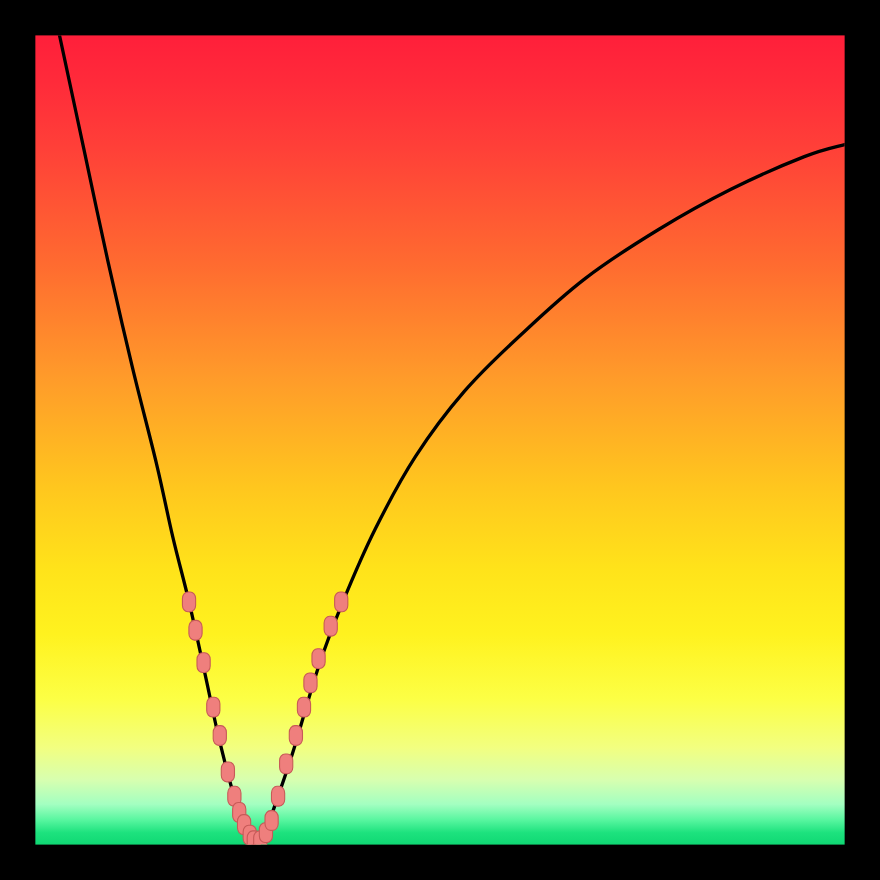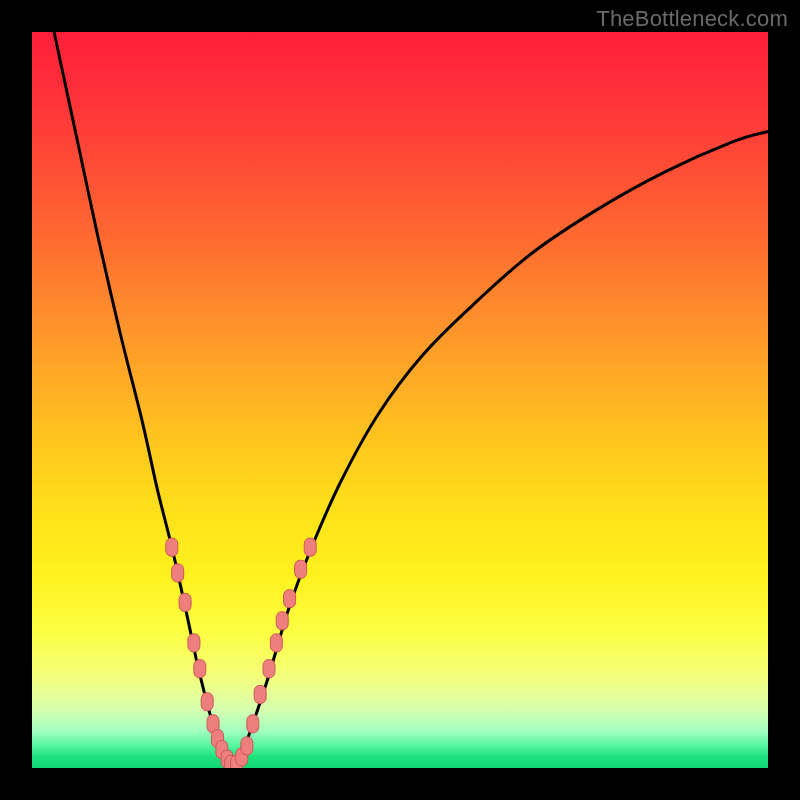--- a/index.html
+++ b/index.html
@@ -93,14 +93,13 @@
           <rect x="222.16" y="653.40" width="12" height="18" rx="5" ry="6" fill="#ef7f7d" stroke="#c75a58" stroke-width="1"></rect>
           <rect x="230.99" y="627.64" width="12" height="18" rx="5" ry="6" fill="#ef7f7d" stroke="#c75a58" stroke-width="1"></rect>
           <rect x="238.35" y="601.88" width="12" height="18" rx="5" ry="6" fill="#ef7f7d" stroke="#c75a58" stroke-width="1"></rect>
           <rect x="244.24" y="579.80" width="12" height="18" rx="5" ry="6" fill="#ef7f7d" stroke="#c75a58" stroke-width="1"></rect>
           <rect x="251.60" y="557.72" width="12" height="18" rx="5" ry="6" fill="#ef7f7d" stroke="#c75a58" stroke-width="1"></rect>
           <rect x="262.64" y="528.28" width="12" height="18" rx="5" ry="6" fill="#ef7f7d" stroke="#c75a58" stroke-width="1"></rect>
           <rect x="272.21" y="506.20" width="12" height="18" rx="5" ry="6" fill="#ef7f7d" stroke="#c75a58" stroke-width="1"></rect>
         </g>
     </svg>
   </div>
-  <div class="watermark">TheBottleneck.com</div>
 </div>
 
 </body></html>

